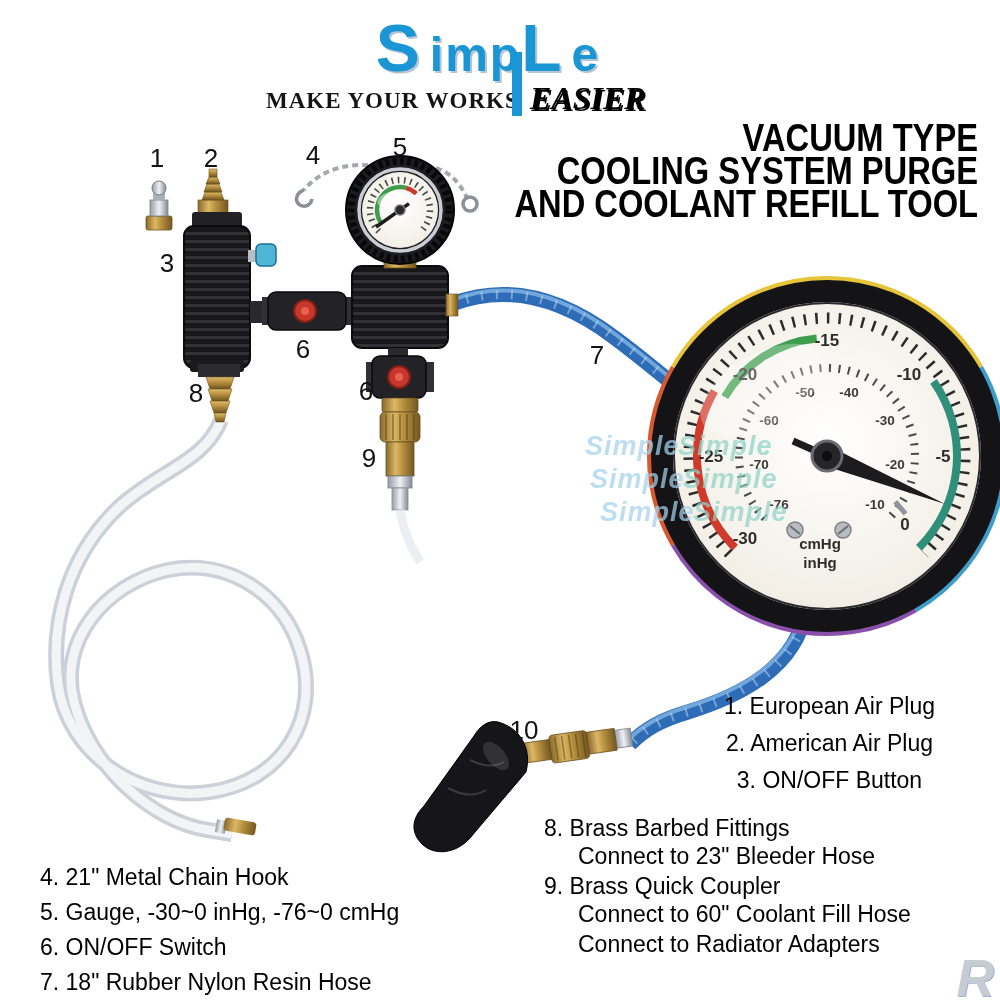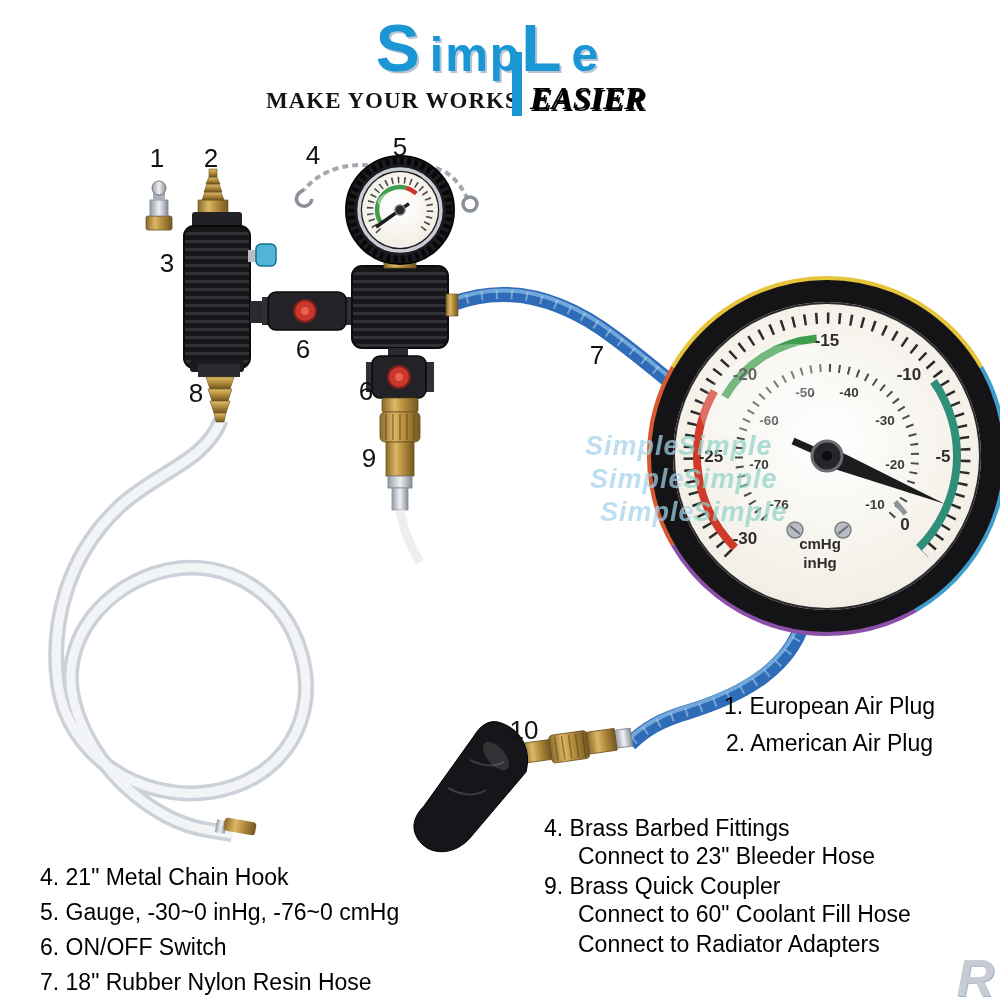--- a/index.html
+++ b/index.html
@@ -258,41 +258,47 @@
     </g>
   </svg>
 
   <div class="logo">
     <span class="big">S</span><span class="small">imp</span><span class="big">L</span><span class="small">e</span>
   </div>
   <div class="tagline">MAKE YOUR WORKS</div>
   <div class="logo-bar"></div>
   <div class="easier">EASIER</div>
 
+  <div class="title">
+    <div>VACUUM TYPE</div>
+    <div>COOLING SYSTEM PURGE</div>
+    <div>AND COOLANT REFILL TOOL</div>
+  </div>
 
   <span class="callout" style="left:157px;top:158px">1</span>
   <span class="callout" style="left:211px;top:158px">2</span>
   <span class="callout" style="left:167px;top:263px">3</span>
   <span class="callout" style="left:313px;top:155px">4</span>
   <span class="callout" style="left:400px;top:147px">5</span>
   <span class="callout" style="left:303px;top:349px">6</span>
   <span class="callout" style="left:366px;top:391px">6</span>
   <span class="callout" style="left:597px;top:355px">7</span>
   <span class="callout" style="left:196px;top:393px">8</span>
   <span class="callout" style="left:369px;top:458px">9</span>
   <span class="callout" style="left:524px;top:730px">10</span>
 
   <div class="legend legend-rt">
     <div>1. European Air Plug</div>
     <div>2. American Air Plug</div>
+    <div>3. ON/OFF Button</div>
   </div>
 
   <div class="legend legend-rb">
     <div class="item">
-      <div>4. Brass Barbed Fittings</div>
+      <div>8. Brass Barbed Fittings</div>
       <div class="sub">Connect to 23" Bleeder Hose</div>
     </div>
     <div class="item">
       <div>9. Brass Quick Coupler</div>
       <div class="sub">Connect to 60" Coolant Fill Hose</div>
     </div>
     <div class="item">
       <div class="sub">Connect to Radiator Adapters</div>
     </div>
   </div>

